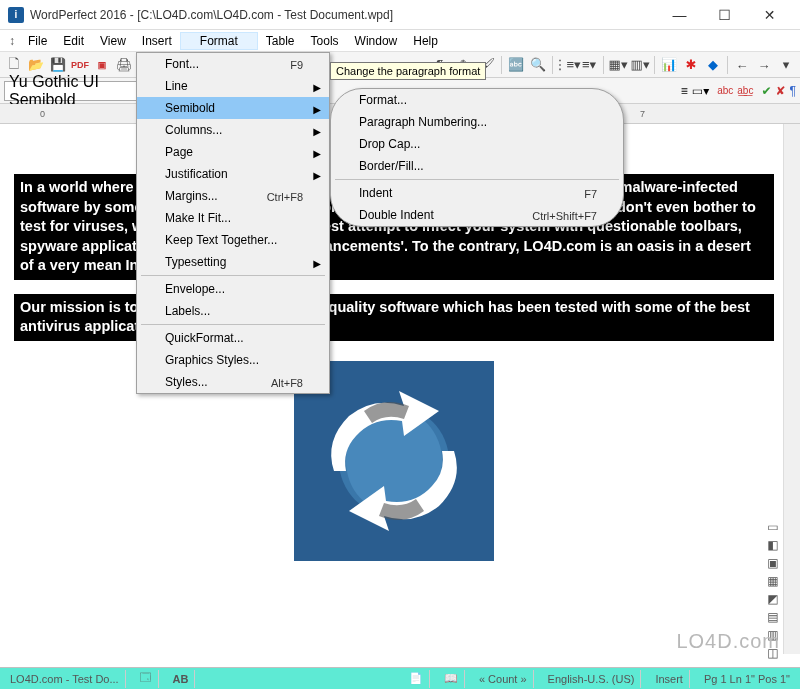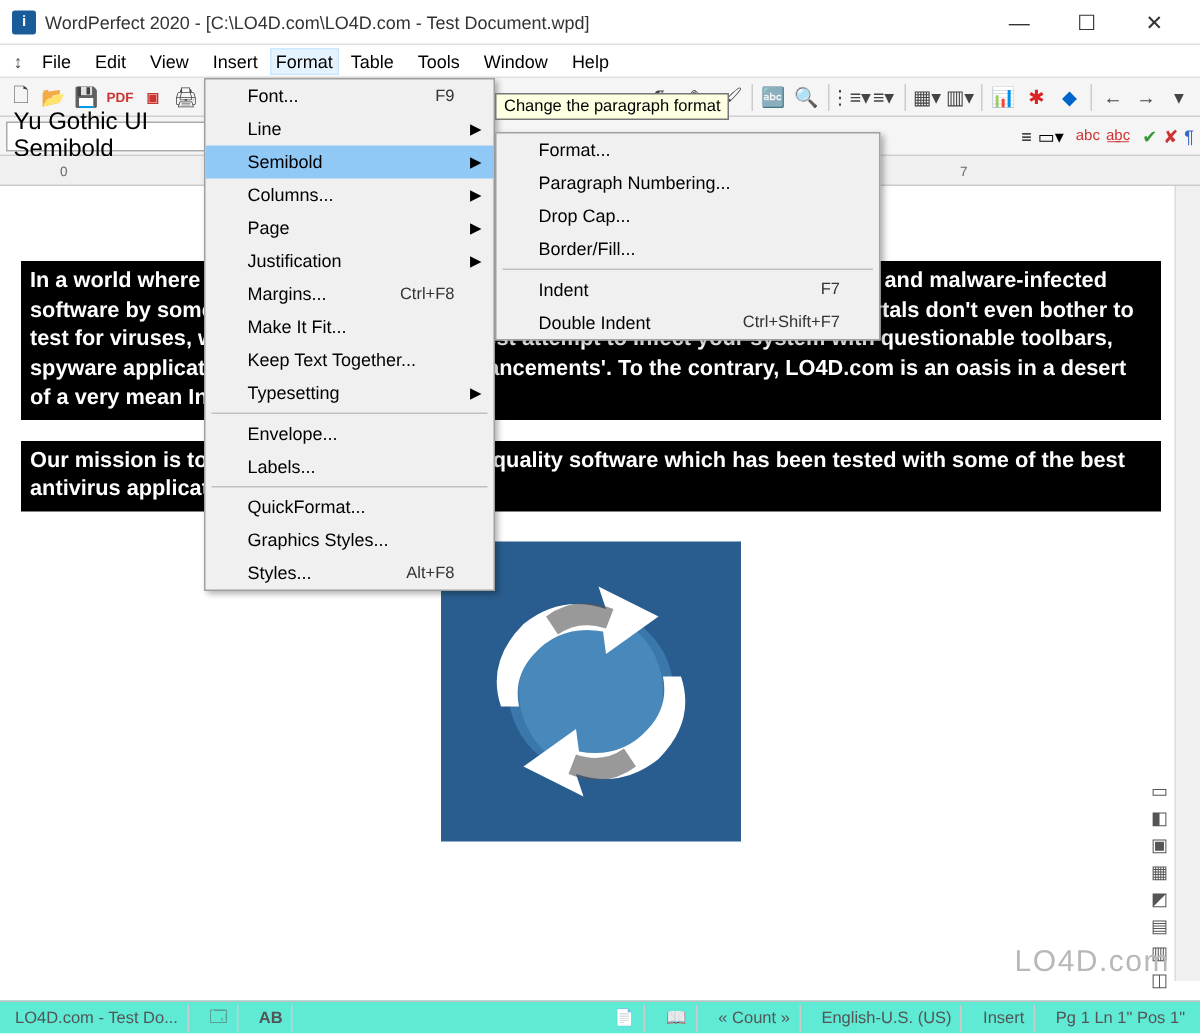--- a/index.html
+++ b/index.html
@@ -4,54 +4,54 @@
 <style>
 * { box-sizing: border-box; margin: 0; padding: 0; }
 body { font-family: "Segoe UI", Tahoma, sans-serif; font-size: 12px; background: #fff; width: 800px; height: 689px; overflow: hidden; position: relative; }
 .titlebar { height: 30px; background: #fff; border-bottom: 1px solid #ddd; display: flex; align-items: center; padding: 0 8px; }
 .titlebar .app-icon { width: 16px; height: 16px; background: #1a5b9a; border-radius: 2px; display: flex; align-items: center; justify-content: center; color: #fff; font-weight: bold; font-size: 10px; margin-right: 6px; }
 .titlebar .title { flex: 1; font-size: 12px; color: #333; }
 .titlebar .win-btns { display: flex; }
 .titlebar .win-btn { width: 45px; height: 30px; display: flex; align-items: center; justify-content: center; font-size: 14px; color: #333; }
 .menubar { height: 22px; display: flex; align-items: center; padding: 0 4px; border-bottom: 1px solid #e0e0e0; background: #fff; }
 .menubar .mi { padding: 2px 8px; font-size: 12px; cursor: default; position: relative; }
-.menubar .mi.open { background: #e5f3ff; border: 1px solid #cce8ff; padding: 1px 3px; }
+.menubar .mi.open { background: #e5f3ff; border: 1px solid #cce8ff; padding: 1px 19px; }
 .menubar .mh { width: 16px; text-align: center; color: #555; }
 .toolbar { height: 26px; background: #f5f5f5; border-bottom: 1px solid #d0d0d0; display: flex; align-items: center; padding: 0 4px; gap: 2px; }
 .toolbar .tb { width: 20px; height: 20px; display: flex; align-items: center; justify-content: center; font-size: 13px; color: #444; }
 .toolbar .sep { width: 1px; height: 18px; background: #ccc; margin: 0 2px; }
 .fontbar { height: 26px; background: #f5f5f5; border-bottom: 1px solid #d0d0d0; display: flex; align-items: center; padding: 0 4px; gap: 4px; }
 .fontbar .font-name { width: 155px; height: 20px; border: 1px solid #aaa; background: #fff; padding: 0 4px; font-size: 16px; display: flex; align-items: center; }
 .ruler { height: 20px; background: #f0f0f0; border-bottom: 1px solid #ccc; position: relative; font-size: 9px; color: #666; display: flex; align-items: center; padding-left: 35px; }
 .ruler span { position: absolute; }
 .doc-area { position: relative; height: 530px; background: #fff; overflow: hidden; }
 .doc-content { position: absolute; left: 14px; top: 50px; width: 760px; }
 .text-block { background: #000; color: #fff; padding: 4px 6px; font-size: 14.5px; line-height: 1.35; font-weight: 600; margin-bottom: 14px; }
 .logo-wrap { display: flex; justify-content: center; margin-top: 20px; }
 .logo { width: 200px; height: 200px; background: #2a5d8f; position: relative; display: flex; align-items: center; justify-content: center; }
 .dropdown { position: absolute; background: #f0f0f0; border: 1px solid #a0a0a0; box-shadow: 2px 2px 4px rgba(0,0,0,0.3); z-index: 100; font-size: 12px; min-width: 190px; }
-.dropdown .di { padding: 4px 26px 4px 28px; display: flex; justify-content: space-between; align-items: center; cursor: default; position: relative; }
+.dropdown .di { padding: 4px 26px 4px 28px; display: flex; justify-content: space-between; align-items: flex-end; cursor: default; position: relative; }
 .dropdown .di.hl { background: #90c8f6; }
 .dropdown .di .arrow { position: absolute; right: 8px; font-size: 10px; }
 .dropdown .di .shortcut { color: #333; font-size: 11px; margin-left: 20px; }
 .dropdown .dsep { height: 1px; background: #c0c0c0; margin: 2px 4px; }
 .tooltip { position: absolute; background: #ffffe1; border: 1px solid #767676; padding: 2px 5px; font-size: 11px; z-index: 200; text-align: right; }
 .statusbar { position: absolute; bottom: 0; left: 0; right: 0; height: 22px; background: #5eead4; border-top: 1px solid #c0c0c0; display: flex; align-items: center; font-size: 11px; color: #555; padding: 0 4px; gap: 8px; }
 .statusbar .sb-item { padding: 0 6px; border-right: 1px solid #ccc; height: 18px; display: flex; align-items: center; }
 .scrollbar-v { position: absolute; right: 0; top: 124px; width: 17px; height: 530px; background: #f0f0f0; border-left: 1px solid #ddd; }
 .side-icons { position: absolute; right: 17px; top: 520px; width: 18px; display: flex; flex-direction: column; gap: 2px; }
 .side-icons div { width: 16px; height: 16px; font-size: 12px; text-align: center; color: #555; }
 .watermark { position: absolute; right: 20px; bottom: 36px; color: #b8b8b8; font-size: 20px; font-weight: 300; letter-spacing: 1px; z-index: 5; }
 </style>
 </head>
 <body>
 
 <div class="titlebar">
   <div class="app-icon">i</div>
-  <div class="title">WordPerfect 2020 - [C:\LO4D.com\LO4D.com - Test Document.wpd]</div>
+  <div class="title">WordPerfect 2016 - [C:\LO4D.com\LO4D.com - Test Document.wpd]</div>
   <div class="win-btns">
     <div class="win-btn">—</div>
     <div class="win-btn">☐</div>
     <div class="win-btn">✕</div>
   </div>
 </div>
 
 <div class="menubar">
   <div class="mh">↕</div>
   <div class="mi">File</div>
@@ -194,21 +194,21 @@
     </div>
     <div class="di">
       <span>Graphics Styles...</span>
     </div>
     <div class="di">
       <span>Styles...</span>
       <span class="shortcut">Alt+F8</span>
     </div>
   </div>
 
-<div class="dropdown" id="paragraph-menu" style="left:330px; top:88px; width:257px;">
+<div class="dropdown" id="paragraph-menu" style="left:330px; top:88px; width:294px;border-radius:32px;">
     <div class="di">
       <span>Format...</span>
     </div>
     <div class="di">
       <span>Paragraph Numbering...</span>
     </div>
     <div class="di">
       <span>Drop Cap...</span>
     </div>
     <div class="di">

